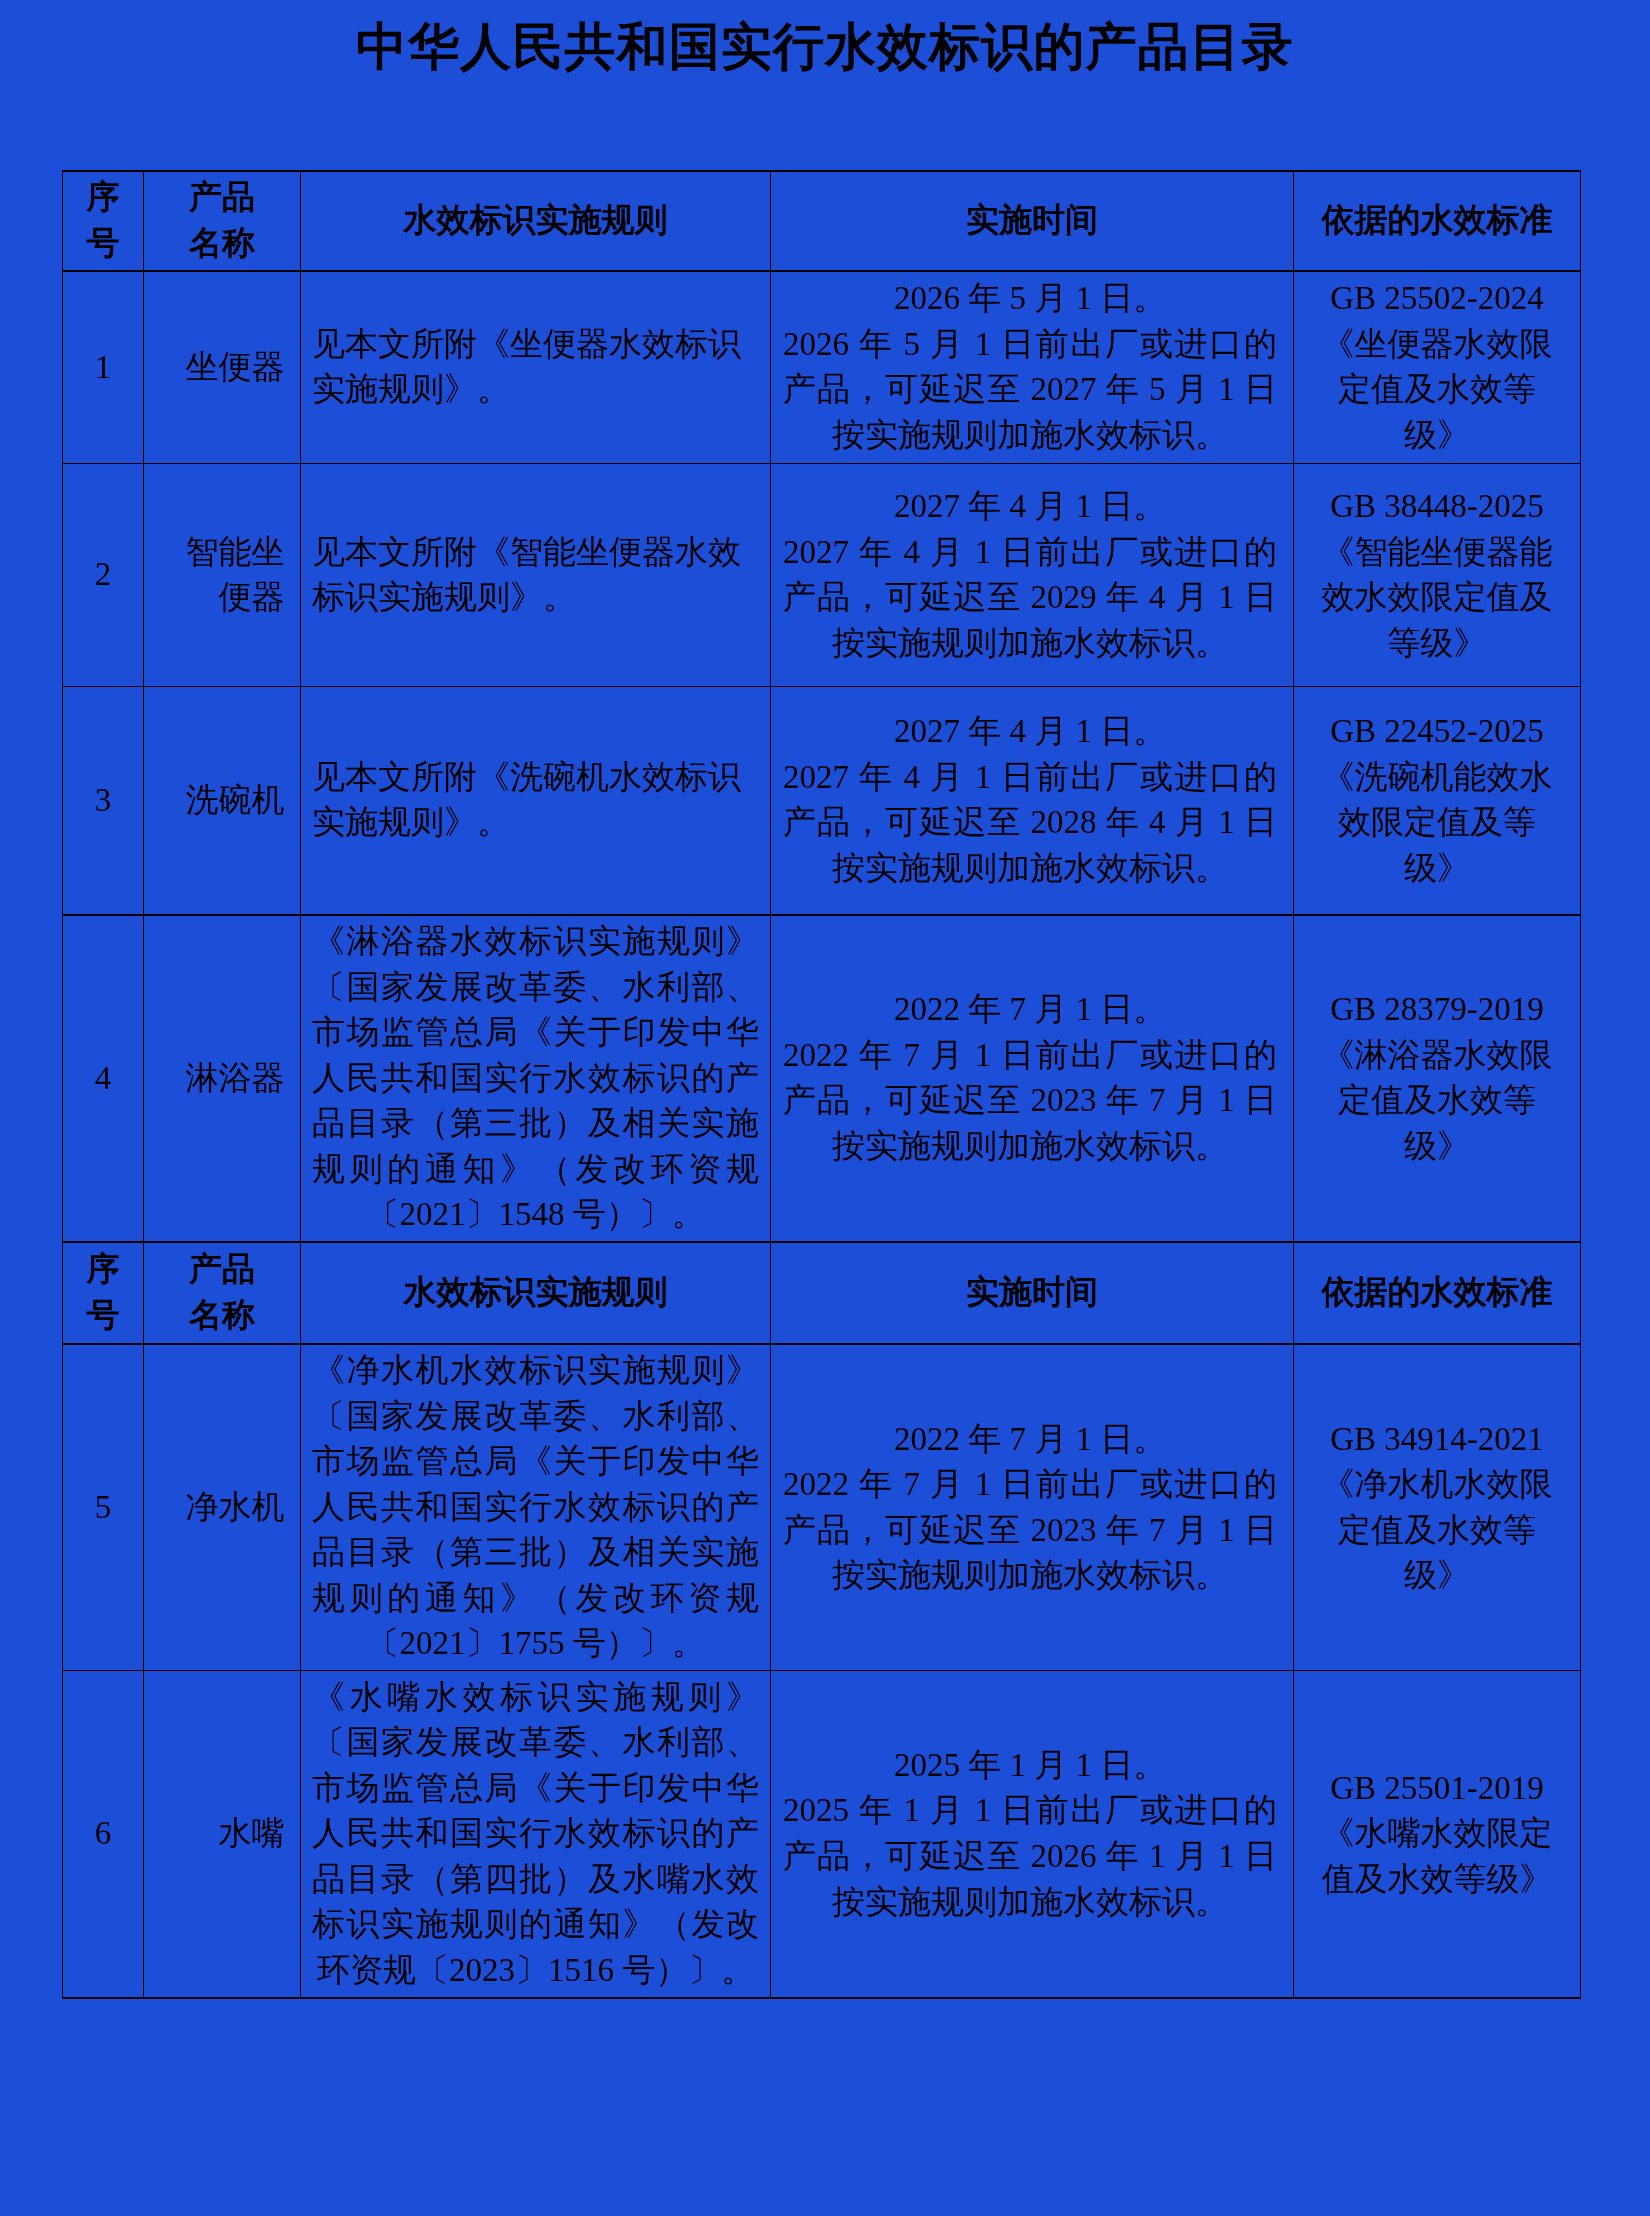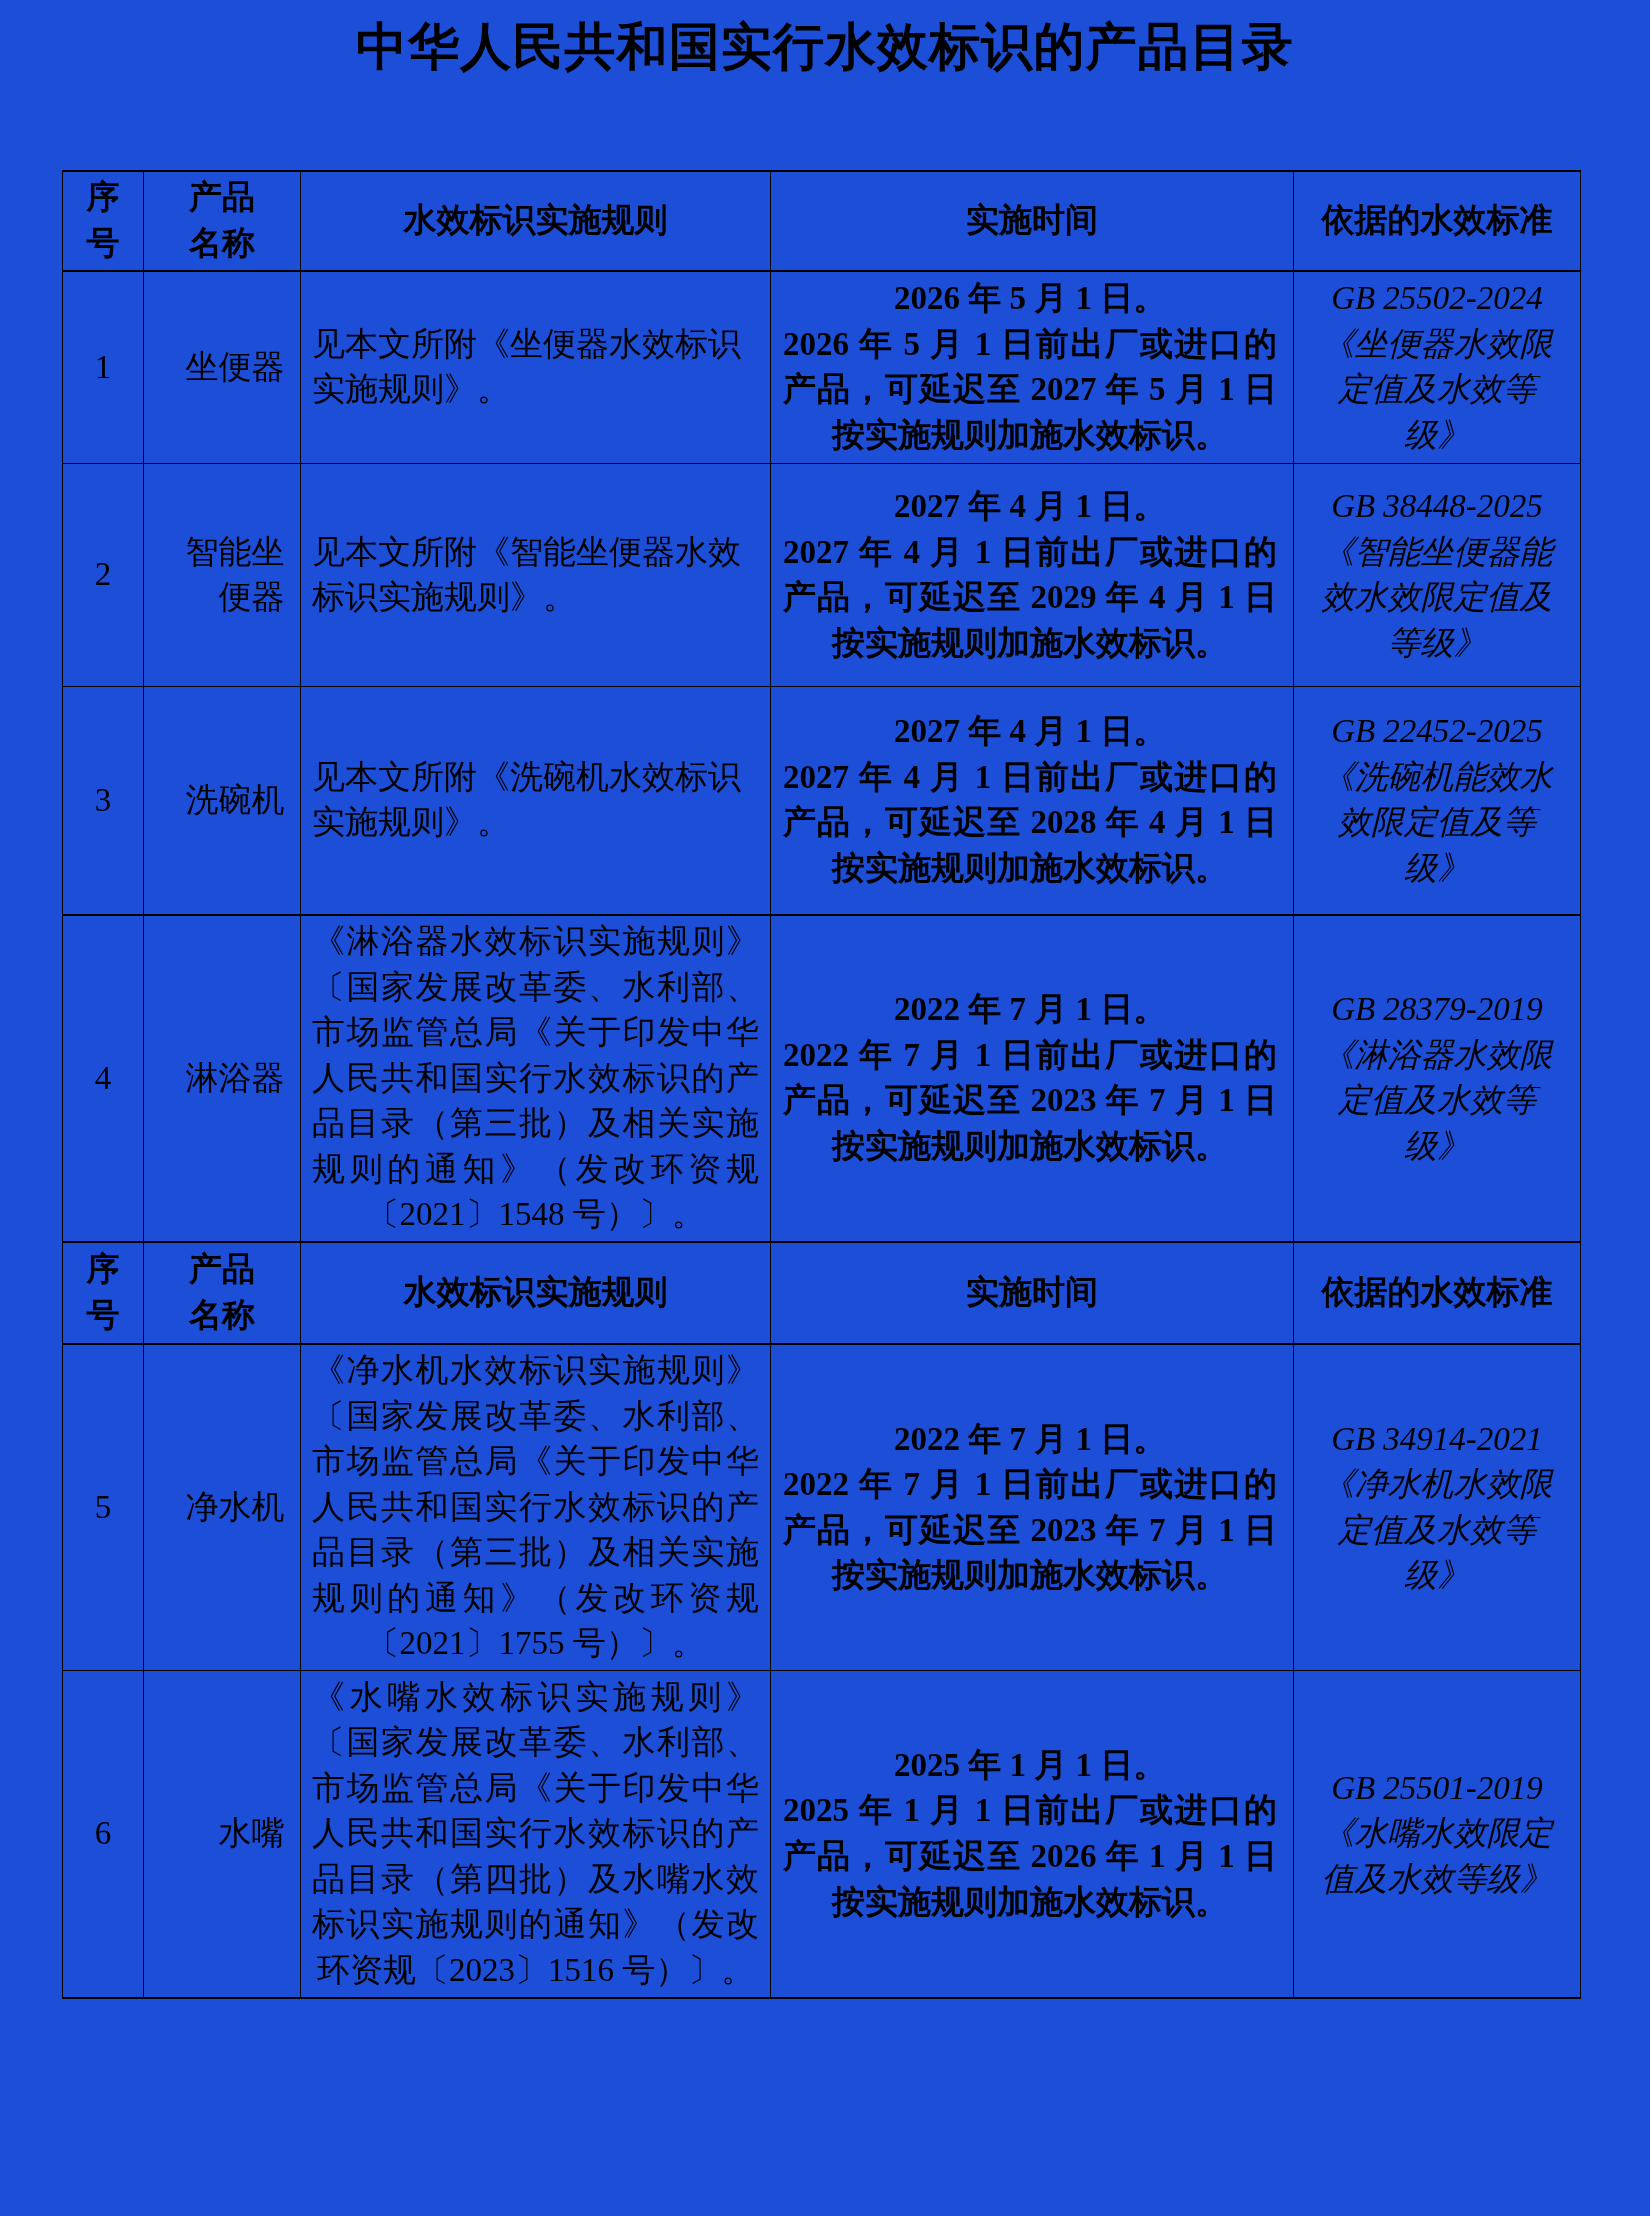--- a/index.html
+++ b/index.html
@@ -66,28 +66,28 @@
     text-align: left;
     padding-left: 21px;
   }
   .catalog td.c-no   { text-align: center; }
   .catalog td.c-prod { text-align: right; padding-left: 15.4px; padding-right: 15.4px; }
 
   .catalog td.c-rule { padding-left: 11px; padding-right: 11px; }
   .catalog td.c-rule.center { text-align: left; }
   .catalog td.c-rule.just   { text-align: justify; text-align-last: center; }
 
-  .catalog td.c-time { padding-left: 12px; padding-right: 16px; font-weight: bold; }
+  .catalog td.c-time { padding-left: 12px; padding-right: 16px; }
   .catalog td.c-time .date   { text-align: center; }
   .catalog td.c-time .detail { text-align: justify; text-align-last: center; }
 
   .catalog td.c-std {
     text-align: center;
     white-space: pre-line;       
-    padding-left: 13.2px; padding-right: 13.2px; font-style: italic;
+    padding-left: 13.2px; padding-right: 13.2px;
   }
 </style>
 </head>
 <body>
 
 <div class="page">
 
   <div class="title">中华人民共和国实行水效标识的产品目录</div>
 
   <table class="catalog">

